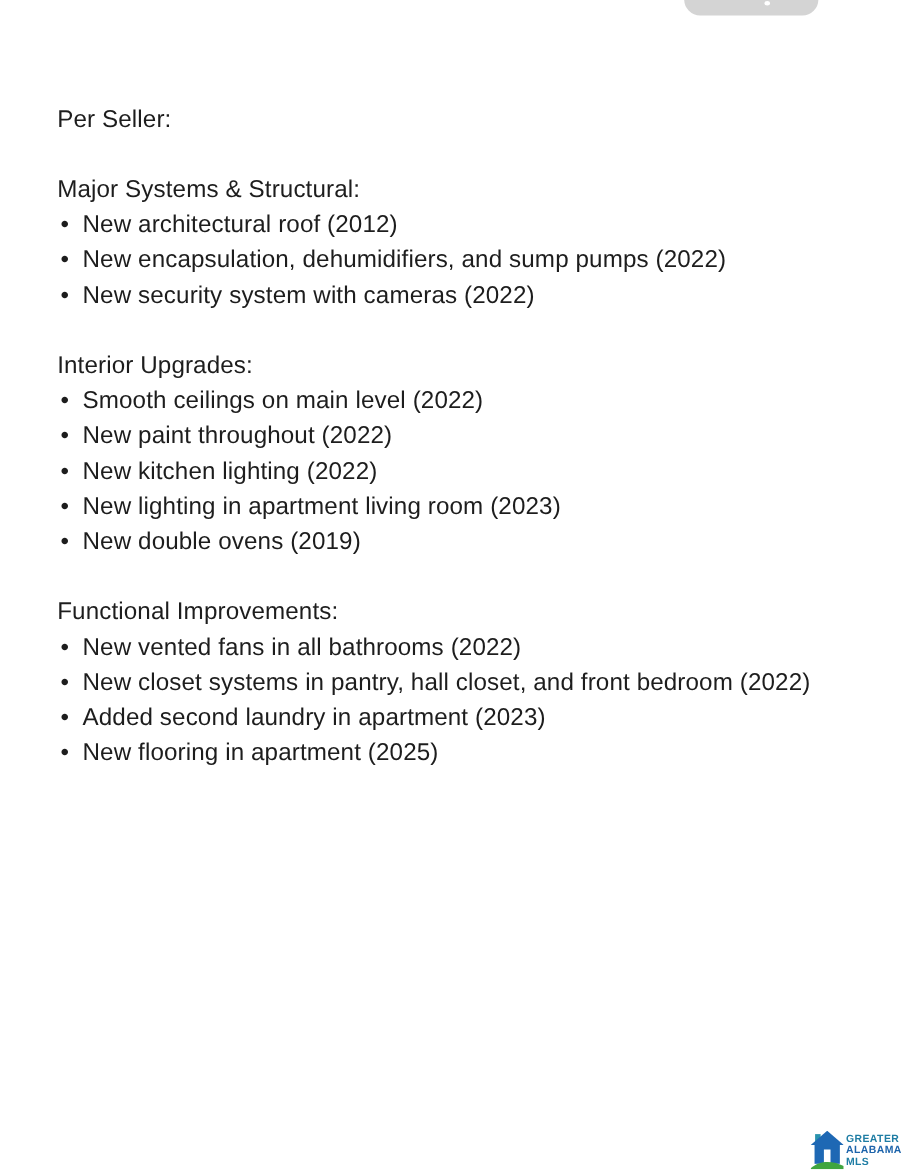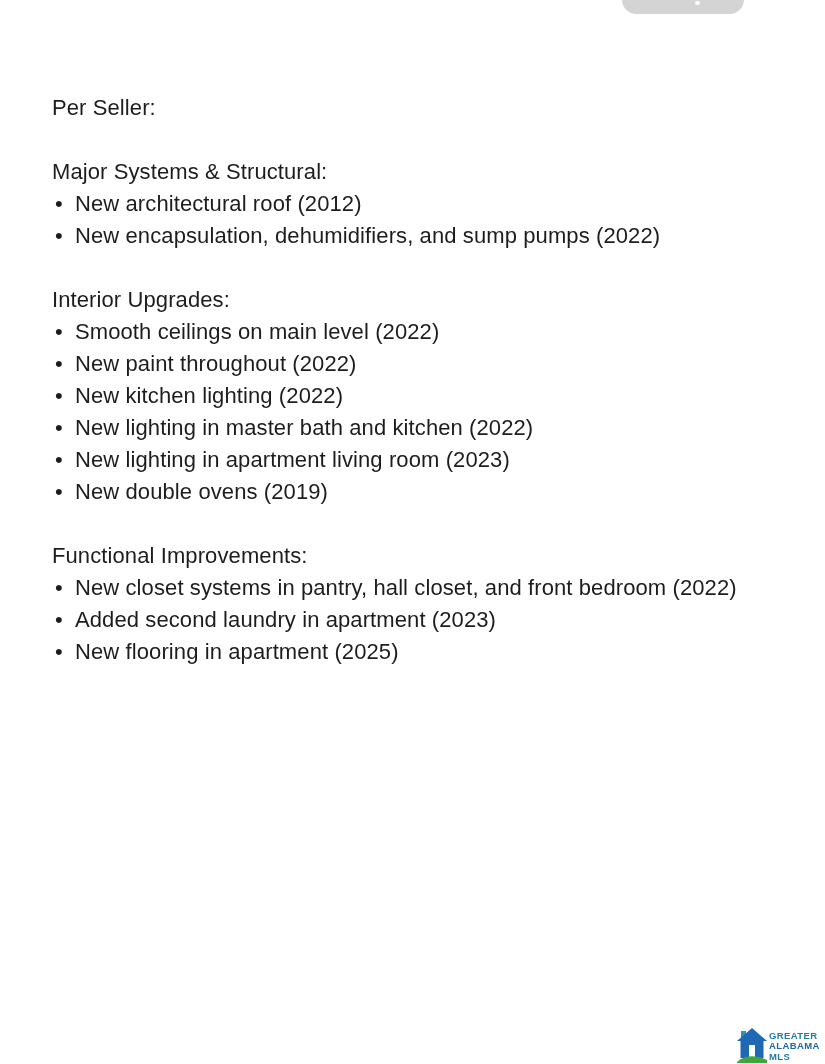--- a/index.html
+++ b/index.html
@@ -81,32 +81,33 @@
     <span class="sheet-dot"></span>
   </div>
 
   <div class="doc">
     <p>Per Seller:</p>
     <div class="spacer"></div>
 
     <p>Major Systems &amp; Structural:</p>
     <p><span class="bullet">•</span><span>New architectural roof (2012)</span></p>
     <p><span class="bullet">•</span><span>New encapsulation, dehumidifiers, and sump pumps (2022)</span></p>
+    <p><span class="bullet">•</span><span>New security system with cameras (2022)</span></p>
     <div class="spacer"></div>
 
     <p>Interior Upgrades:</p>
     <p><span class="bullet">•</span><span>Smooth ceilings on main level (2022)</span></p>
     <p><span class="bullet">•</span><span>New paint throughout (2022)</span></p>
     <p><span class="bullet">•</span><span>New kitchen lighting (2022)</span></p>
-    <p><span class="bullet">•</span><span>New lighting in master bath and kitchen (2022)</span></p>
     <p><span class="bullet">•</span><span>New lighting in apartment living room (2023)</span></p>
     <p><span class="bullet">•</span><span>New double ovens (2019)</span></p>
     <div class="spacer"></div>
 
     <p>Functional Improvements:</p>
+    <p><span class="bullet">•</span><span>New vented fans in all bathrooms (2022)</span></p>
     <p><span class="bullet">•</span><span>New closet systems in pantry, hall closet, and front bedroom (2022)</span></p>
     <p><span class="bullet">•</span><span>Added second laundry in apartment (2023)</span></p>
     <p><span class="bullet">•</span><span>New flooring in apartment (2025)</span></p>
   </div>
 
   <div class="mls-logo">
     <svg viewBox="0 0 30 35" xmlns="http://www.w3.org/2000/svg">
       <rect x="4" y="3" width="5" height="9" fill="#2a93ad"></rect>
       <polygon points="15,0 30,13 0,13" fill="#1e68b4"></polygon>
       <rect x="3.5" y="12" width="23" height="18" fill="#1e68b4"></rect>

